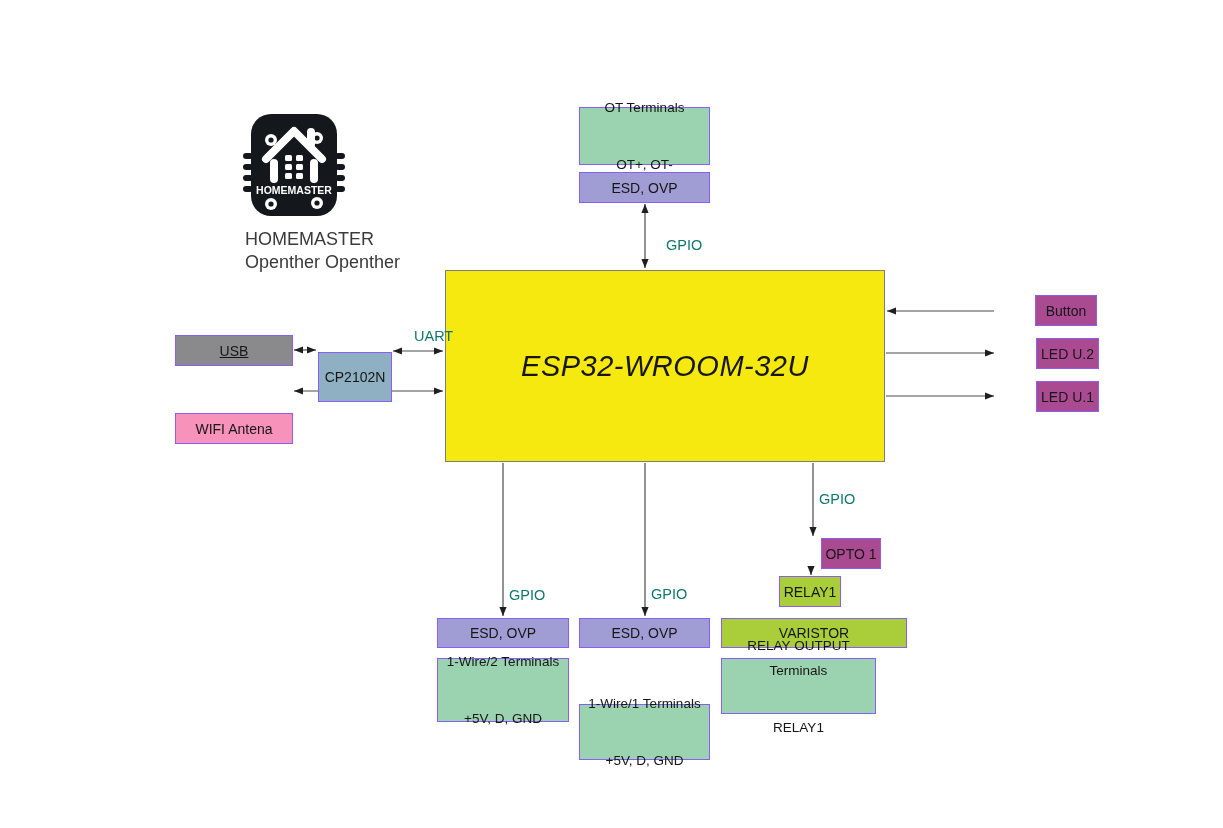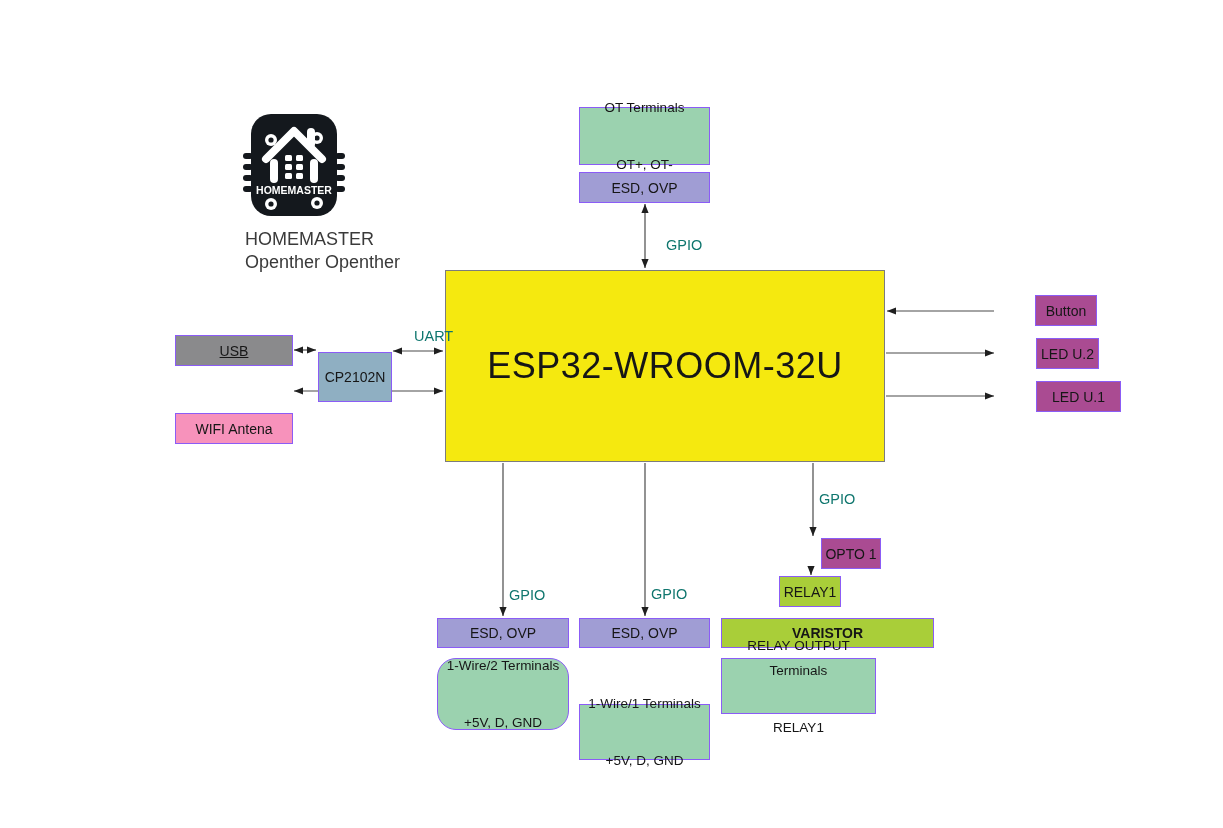--- a/index.html
+++ b/index.html
@@ -27,21 +27,21 @@
   }
   .box.two{font-size:13.5px;line-height:25px;}
   .b-yellow{background:var(--esp32-yellow);border-color:#7c7c7c;}
   .b-green{background:var(--terminal-green);}
   .b-purple{background:var(--protection-purple);}
   .b-magenta{background:var(--io-magenta);margin-left:40px;}
   .b-lime{background:var(--relay-lime);}
   .b-gray{background:var(--usb-gray);}
   .b-blue{background:var(--bridge-blue);}
   .b-pink{background:var(--wifi-pink);margin-top:36px;}
-  #esp32{font-size:36px;letter-spacing:0.5px;line-height:32px;}
+  #esp32{font-size:29px;letter-spacing:0.5px;line-height:32px;font-style:italic;}
   .wire-label{
     position:absolute;
     font-size:14.5px;
     color:#0f766e;
     white-space:nowrap;
   }
   #wires{position:absolute;left:0;top:0;pointer-events:none;}
   #wires line{stroke:var(--wire);stroke-width:1.2;}
   .caption{
     position:absolute;
@@ -158,47 +158,47 @@
   <div class="box b-pink" style="left:175px;top:377px;width:118px;height:31px;">
     <span>WIFI Antena</span>
   </div>
 
   <div class="box b-magenta" style="left:995px;top:295px;width:62px;height:31px;">
     <span>Button</span>
   </div>
   <div class="box b-magenta" style="left:996px;top:338px;width:63px;height:31px;">
     <span>LED U.2</span>
   </div>
-  <div class="box b-magenta" style="left:996px;top:381px;width:85px;height:31px;">
+  <div class="box b-magenta" style="left:996px;top:381px;width:63px;height:31px;">
     <span>LED U.1</span>
   </div>
 
   <div class="box b-purple" style="left:437px;top:618px;width:132px;height:30px;">
     <span>ESD, OVP</span>
   </div>
-  <div class="box two b-green" style="left:437px;top:658px;width:132px;height:72px;border-radius:19px;">
+  <div class="box two b-green" style="left:437px;top:658px;width:132px;height:64px;">
     <span>1-Wire/2 Terminals</span>
     <span>+5V, D, GND</span>
   </div>
 
   <div class="box b-purple" style="left:579px;top:618px;width:131px;height:30px;">
     <span>ESD, OVP</span>
   </div>
   <div class="box two b-green" style="left:579px;top:658px;width:131px;height:56px;margin-top:46px;">
     <span>1-Wire/1 Terminals</span>
     <span>+5V, D, GND</span>
   </div>
 
   <div class="box b-magenta" style="left:781px;top:538px;width:60px;height:31px;">
     <span>OPTO 1</span>
   </div>
   <div class="box b-lime" style="left:779px;top:576px;width:62px;height:31px;">
     <span>RELAY1</span>
   </div>
-  <div class="box b-lime" style="left:721px;top:618px;width:213px;height:30px;font-weight:bold;">
+  <div class="box b-lime" style="left:721px;top:618px;width:186px;height:30px;">
     <span>VARISTOR</span>
   </div>
   <div class="box two b-green" style="left:721px;top:658px;width:155px;height:56px;">
     <span>RELAY OUTPUT Terminals</span>
     <span>RELAY1</span>
   </div>
 
   <span class="wire-label" style="left:414px;top:328px;">UART</span>
   <span class="wire-label" style="left:666px;top:237px;">GPIO</span>
   <span class="wire-label" style="left:509px;top:587px;">GPIO</span>

